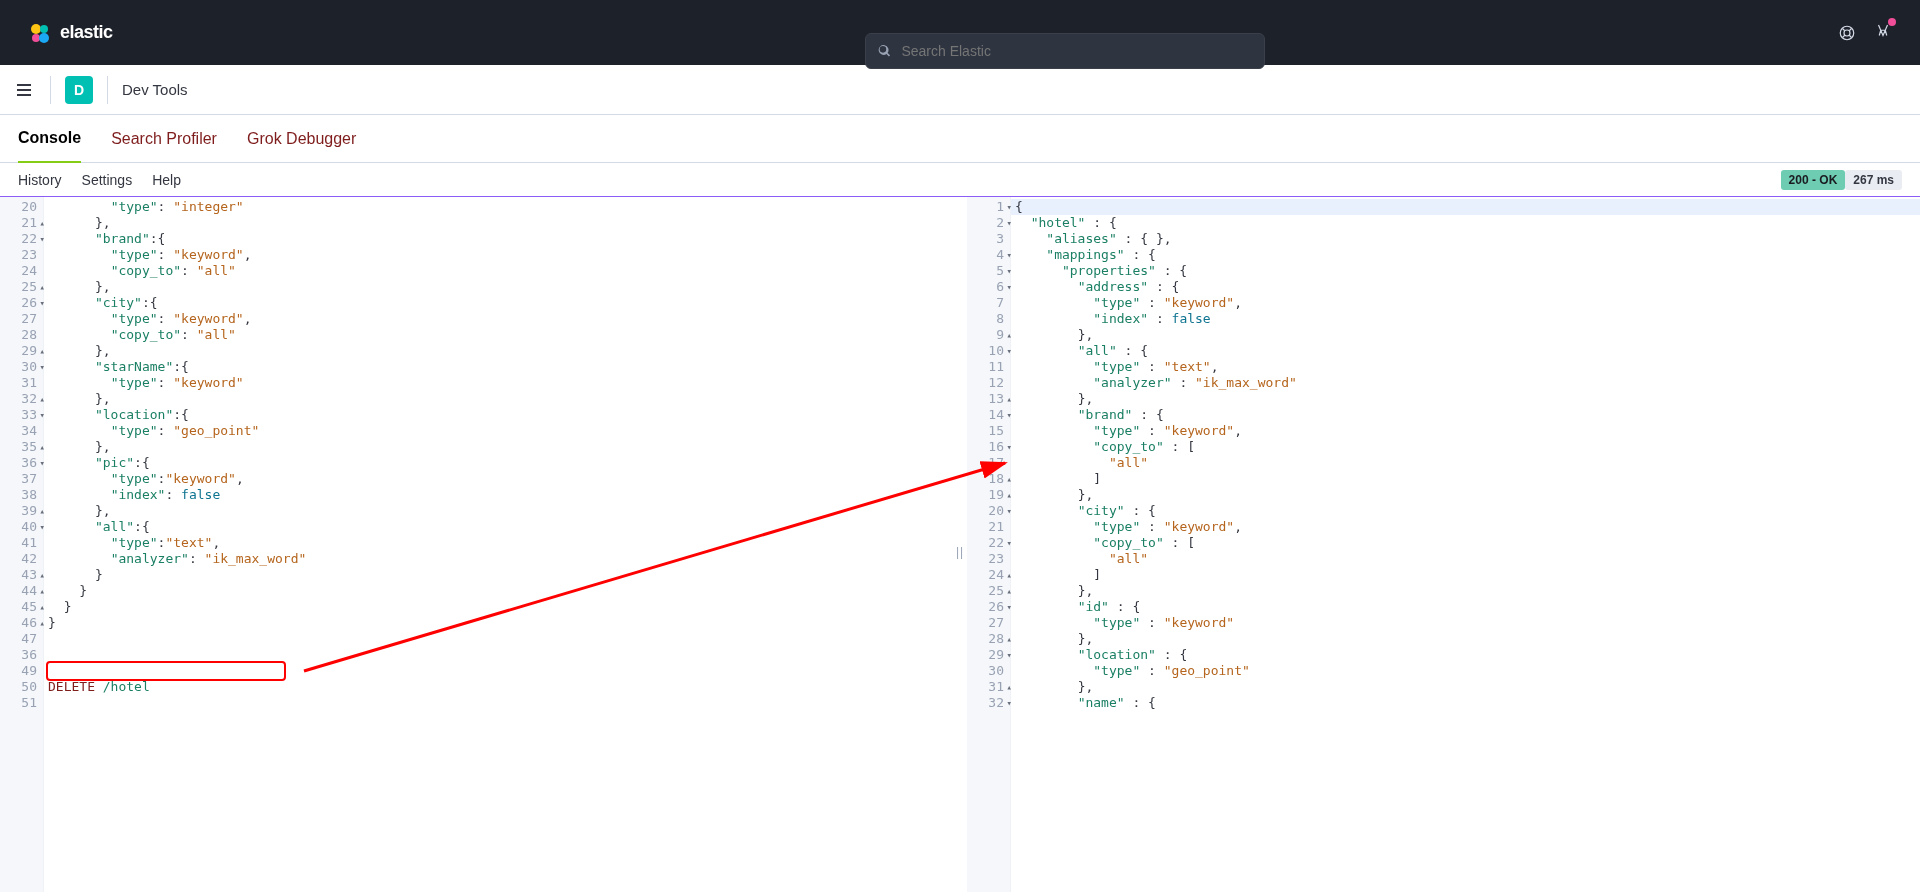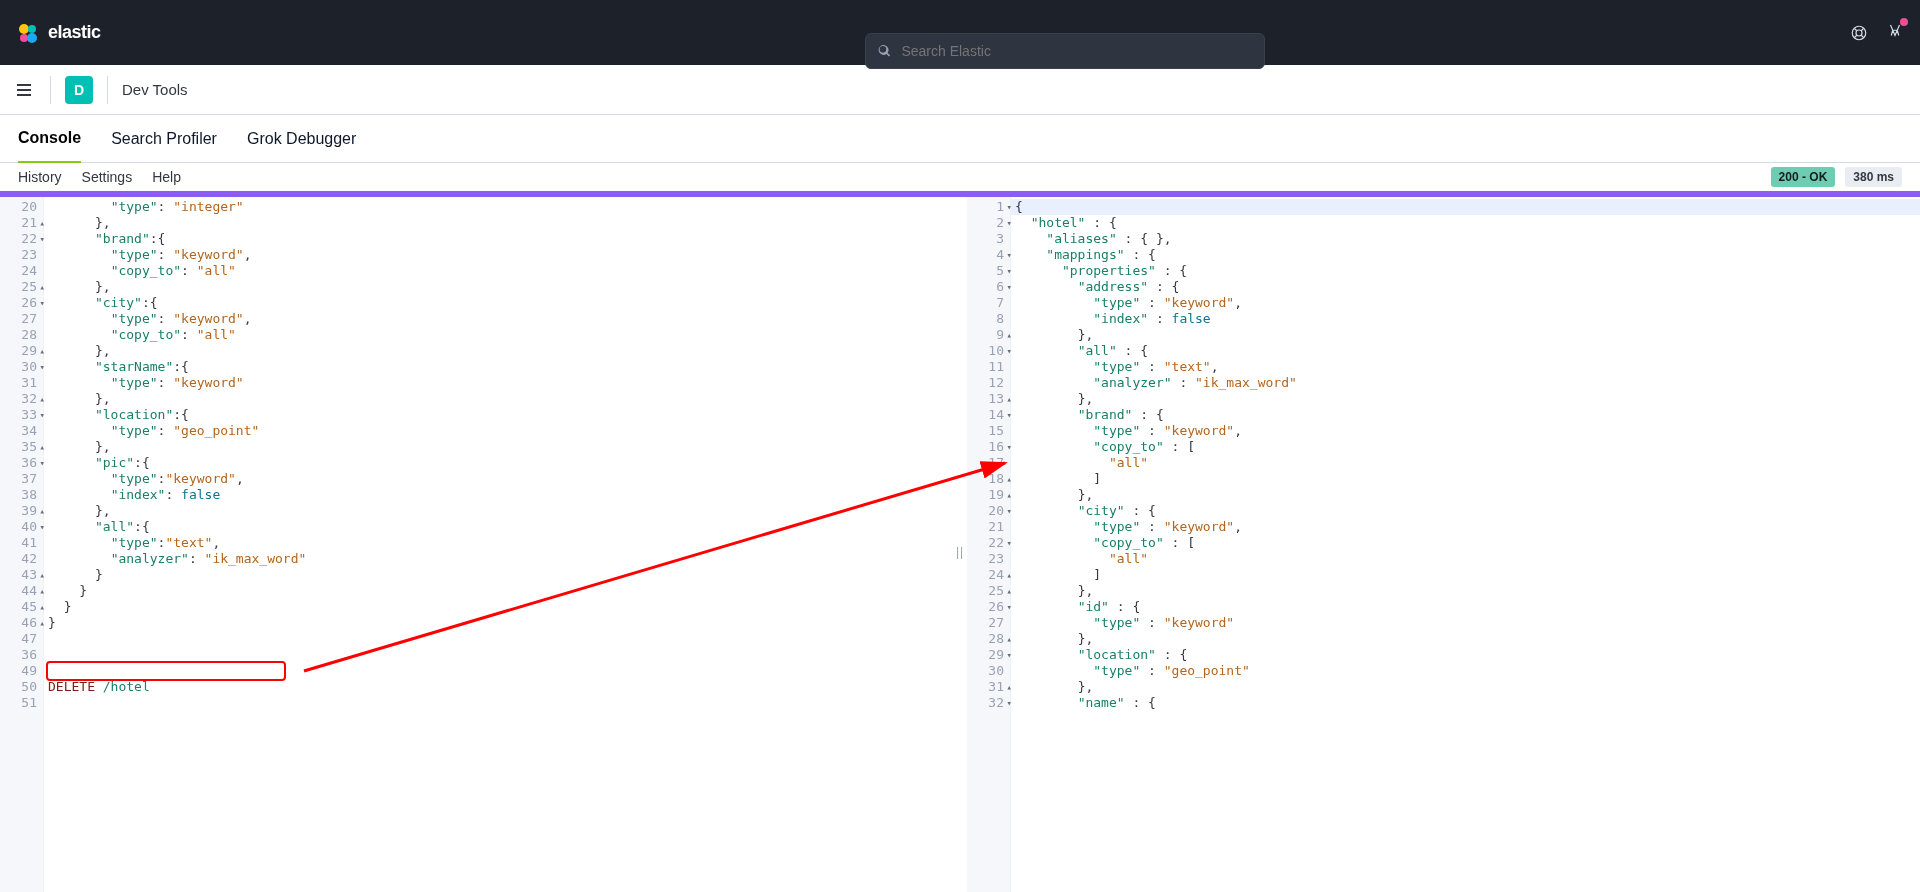--- a/index.html
+++ b/index.html
@@ -1,46 +1,46 @@
 <!DOCTYPE html>
 <html><head>
 <meta charset="utf-8">
 <style>
   * { margin: 0; padding: 0; box-sizing: border-box; }
   body { font-family: -apple-system, BlinkMacSystemFont, "Segoe UI", Helvetica, Arial, sans-serif; font-size: 14px; color: #343741; background: #fff; overflow: hidden; }
   
-  .top-header { background: #1d2129; height: 65px; display: flex; align-items: center; padding: 0 16px; justify-content: space-between; }
+  .top-header { background: #1d2129; height: 65px; display: flex; align-items: center; padding: 0 28px; justify-content: space-between; }
   .logo-group { display: flex; align-items: center; gap: 8px; }
   .logo-mark { width: 24px; height: 24px; }
   .logo-text { color: #fff; font-weight: 600; font-size: 18px; letter-spacing: -0.5px; }
   .search-box { flex: 0 0 400px; background: #2e3440; border: 1px solid #3a3f4a; border-radius: 6px; height: 36px; display: flex; align-items: center; padding: 0 12px; gap: 10px; margin-left: 180px; margin-top: 36px; }
   .search-box .search-icon { width: 14px; height: 14px; fill: #98a2b3; }
   .search-box input { background: transparent; border: none; outline: none; color: #98a2b3; font-size: 14px; width: 100%; }
   .header-right { display: flex; gap: 18px; align-items: center; }
   .header-icon { width: 18px; height: 18px; stroke: #d3dae6; fill: none; cursor: pointer; }
   .notif-dot { position: relative; }
   .notif-dot::after { content:""; position: absolute; top:-4px; right:-4px; width:8px; height:8px; background:#f04e98; border-radius:50%; }
 
   .sub-header { height: 50px; border-bottom: 1px solid #d3dae6; display: flex; align-items: center; padding: 0 12px; gap: 14px; }
   .hamburger { width: 24px; height: 24px; cursor: pointer; display:flex; align-items:center; justify-content:center;}
   .hamburger svg { width:18px; height:18px; }
   .divider-v { width:1px; height:28px; background:#d3dae6; }
   .space-tile { width: 28px; height: 28px; background: #00bfb3; border-radius: 4px; display: flex; align-items: center; justify-content: center; color: #fff; font-weight: 600; font-size: 14px; }
   .crumb { font-size: 15px; color: #343741; }
 
   .tab-row { display: flex; align-items: center; height: 48px; border-bottom: 1px solid #d3dae6; padding: 0 18px; gap: 30px; }
-  .tab { font-size: 16px; color: #0f172a; cursor: pointer; height:48px; display:flex; align-items:center; }
+  .tab { font-size: 16px; color: #7f1d1d; cursor: pointer; height:48px; display:flex; align-items:center; }
   .tab.active { color: #000000; font-weight: 600; border-bottom: 2px solid #84cc16; }
   .beta-badge { font-size: 11px; border: 1px solid #98a2b3; border-radius: 10px; padding: 2px 8px; color: #69707d; font-weight:600; margin-left:4px;}
   .painless-group { display:flex; align-items:center; gap:8px;}
 
-  .tool-row { display: flex; align-items: center; justify-content: space-between; height: 34px; padding: 0 18px; border-bottom: 6px solid #8b5cf6; }
+  .tool-row { display: flex; align-items: center; justify-content: space-between; height: 34px; padding: 0 18px; border-bottom: 1px solid #8b5cf6; }
   .tool-left { display: flex; gap: 20px; }
   .tool-link { font-size: 14px; color: #343741; cursor: pointer; }
-  .tool-right { display:flex; gap:10px; align-items:center; }
+  .tool-right { display:flex; align-items:center; }
   .status-badge { background: #6dccb1; color: #1a1c21; font-size: 12px; font-weight:600; padding: 3px 8px; border-radius: 3px; }
   .time-badge { background: #e9edf3; color: #343741; font-size: 12px; font-weight:600; padding: 3px 8px; border-radius: 3px; }
 
   .editor-area { display: flex; height: calc(100vh - 50px - 50px - 48px - 34px); position:relative;}
   .pane { flex: 1; display: flex; overflow: hidden; position:relative;}
   .pane-divider { width: 14px; display:flex; align-items:center; justify-content:center; background:#fff; cursor:col-resize;}
   .pane-divider .grip { color:#98a2b3; font-size:12px; letter-spacing:1px;}
   
   .gutter { width: 44px; background: #f5f7fa; border-right: 1px solid #eef2f7; font-family: "SFMono-Regular","Consolas","Menlo",monospace; font-size: 13px; color: #98a2b3; text-align: right; padding-top: 2px; user-select:none; flex-shrink:0;}
   .gutter-right { width: 44px; }
@@ -119,21 +119,21 @@
 </div>
 
 <div class="tool-row">
   <div class="tool-left">
     <span class="tool-link">History</span>
     <span class="tool-link">Settings</span>
     <span class="tool-link">Help</span>
   </div>
   <div class="tool-right">
     <span class="status-badge">200 - OK</span>
-    <span class="time-badge">380 ms</span>
+    <span class="time-badge">267 ms</span>
   </div>
 </div>
 
 <div class="editor-area">
 
   <div class="pane">
     <div class="gutter" id="req-gutter">
         <div class="ln">20</div>
         <div class="ln">21<span class="fold">▴</span></div>
         <div class="ln">22<span class="fold">▾</span></div>

